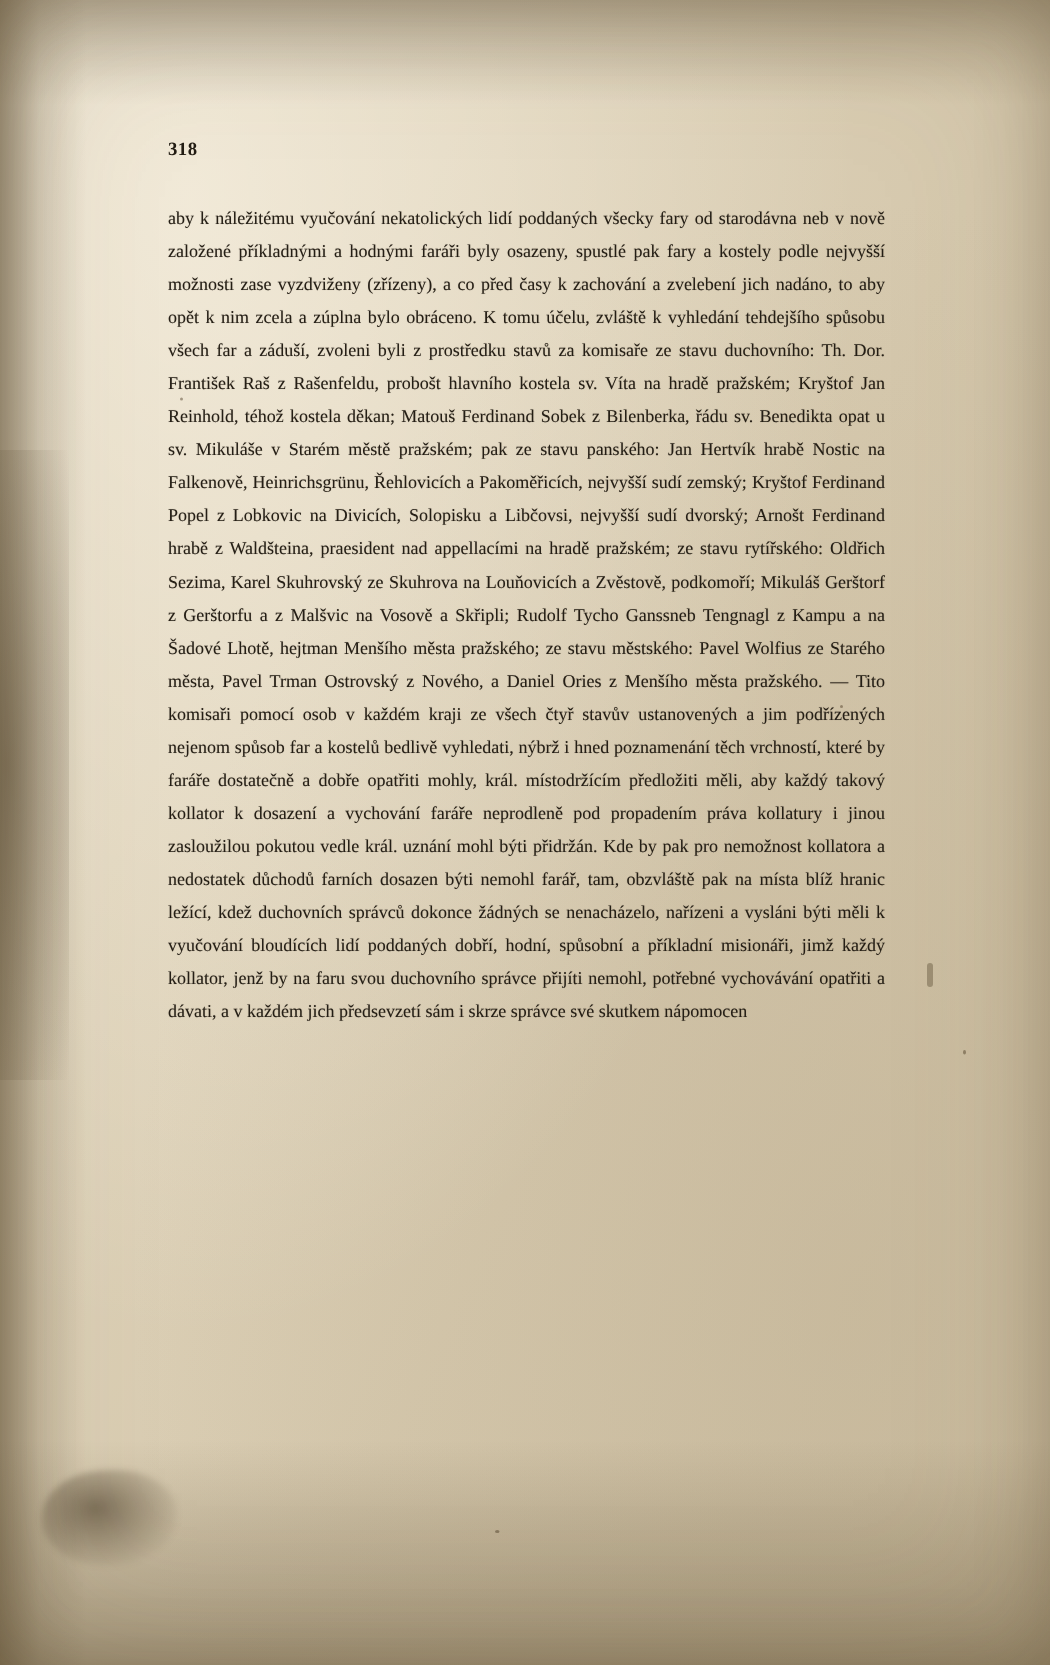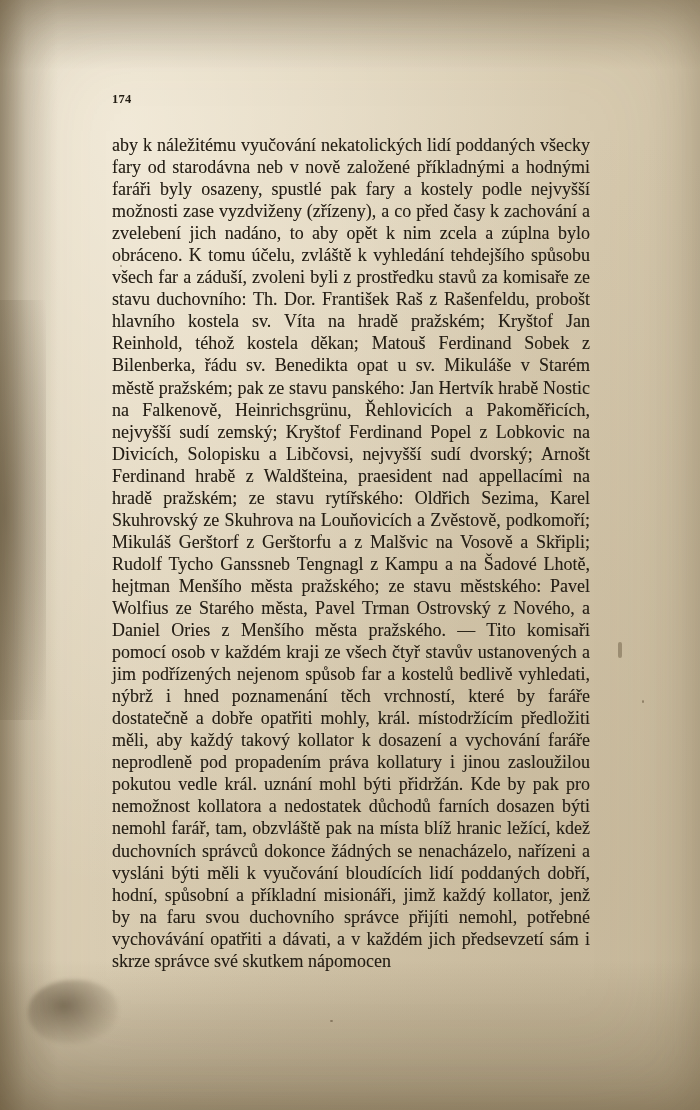--- a/index.html
+++ b/index.html
@@ -85,21 +85,21 @@
 
   .text-block {
     position: absolute;
     left: 112px;
     top: 134px;
     width: 478px;
   }
   .para {
     margin: 0;
     text-align: justify;
-    font-size: 18px;
+    font-size: 12px;
     line-height: 22.05px;
     color: #241e15;
     text-rendering: optimizeLegibility;
   }
 
   
   .text-block {
     text-shadow: 0 0 0.6px rgba(40,30,16,0.35);
   }
 
@@ -123,21 +123,21 @@
   <div class="edge-left"></div>
   <div class="edge-bottom"></div>
   <div class="blotch-b"></div>
   <div class="blotch-a"></div>
 
   <div class="speck" style="left:120px; top:265px; width:2px; height:2px;"></div>
   <div class="speck" style="left:560px; top:470px; width:2px; height:2px;"></div>
   <div class="speck" style="left:330px; top:1020px; width:3px; height:2px;"></div>
   <div class="speck" style="left:642px; top:700px; width:2px; height:3px;"></div>
 
-  <div class="page-number">174</div>
+  <div class="page-number">318</div>
 
   <div class="margin-mark"></div>
 
   <div class="text-block">
     <p class="para">aby k náležitému vyučování nekatolických lidí poddaných všecky fary od starodávna neb v nově založené příkladnými a hodnými faráři byly osazeny, spustlé pak fary a kostely podle nejvyšší možnosti zase vyzdviženy (zřízeny), a co před časy k zachování a zvelebení jich nadáno, to aby opět k nim zcela a zúplna bylo obráceno. K tomu účelu, zvláště k vyhledání tehdejšího spůsobu všech far a záduší, zvoleni byli z prostředku stavů za komisaře ze stavu duchovního: Th. Dor. František Raš z Rašenfeldu, probošt hlavního kostela sv. Víta na hradě pražském; Kryštof Jan Reinhold, téhož kostela děkan; Matouš Ferdinand Sobek z Bilenberka, řádu sv. Benedikta opat u sv. Mikuláše v Starém městě pražském; pak ze stavu panského: Jan Hertvík hrabě Nostic na Falkenově, Heinrichsgrünu, Řehlovicích a Pakoměřicích, nejvyšší sudí zemský; Kryštof Ferdinand Popel z Lobkovic na Divicích, Solopisku a Libčovsi, nejvyšší sudí dvorský; Arnošt Ferdinand hrabě z Waldšteina, praesident nad appellacími na hradě pražském; ze stavu rytířského: Oldřich Sezima, Karel Skuhrovský ze Skuhrova na Louňovicích a Zvěstově, podkomoří; Mikuláš Gerštorf z Gerštorfu a z Malšvic na Vosově a Skřipli; Rudolf Tycho Ganssneb Tengnagl z Kampu a na Šadové Lhotě, hejtman Menšího města pražského; ze stavu městského: Pavel Wolfius ze Starého města, Pavel Trman Ostrovský z Nového, a Daniel Ories z Menšího města pražského. — Tito komisaři pomocí osob v každém kraji ze všech čtyř stavův ustanovených a jim podřízených nejenom spůsob far a kostelů bedlivě vyhledati, nýbrž i hned poznamenání těch vrchností, které by faráře dostatečně a dobře opatřiti mohly, král. místodržícím předložiti měli, aby každý takový kollator k dosazení a vychování faráře neprodleně pod propadením práva kollatury i jinou zasloužilou pokutou vedle král. uznání mohl býti přidržán. Kde by pak pro nemožnost kollatora a nedostatek důchodů farních dosazen býti nemohl farář, tam, obzvláště pak na místa blíž hranic ležící, kdež duchovních správců dokonce žádných se nenacházelo, nařízeni a vysláni býti měli k vyučování bloudících lidí poddaných dobří, hodní, spůsobní a příkladní misionáři, jimž každý kollator, jenž by na faru svou duchovního správce přijíti nemohl, potřebné vychovávání opatřiti a dávati, a v každém jich předsevzetí sám i skrze správce své skutkem nápomocen</p>
   </div>
 
   <div class="vignette"></div>
 </div>
 

